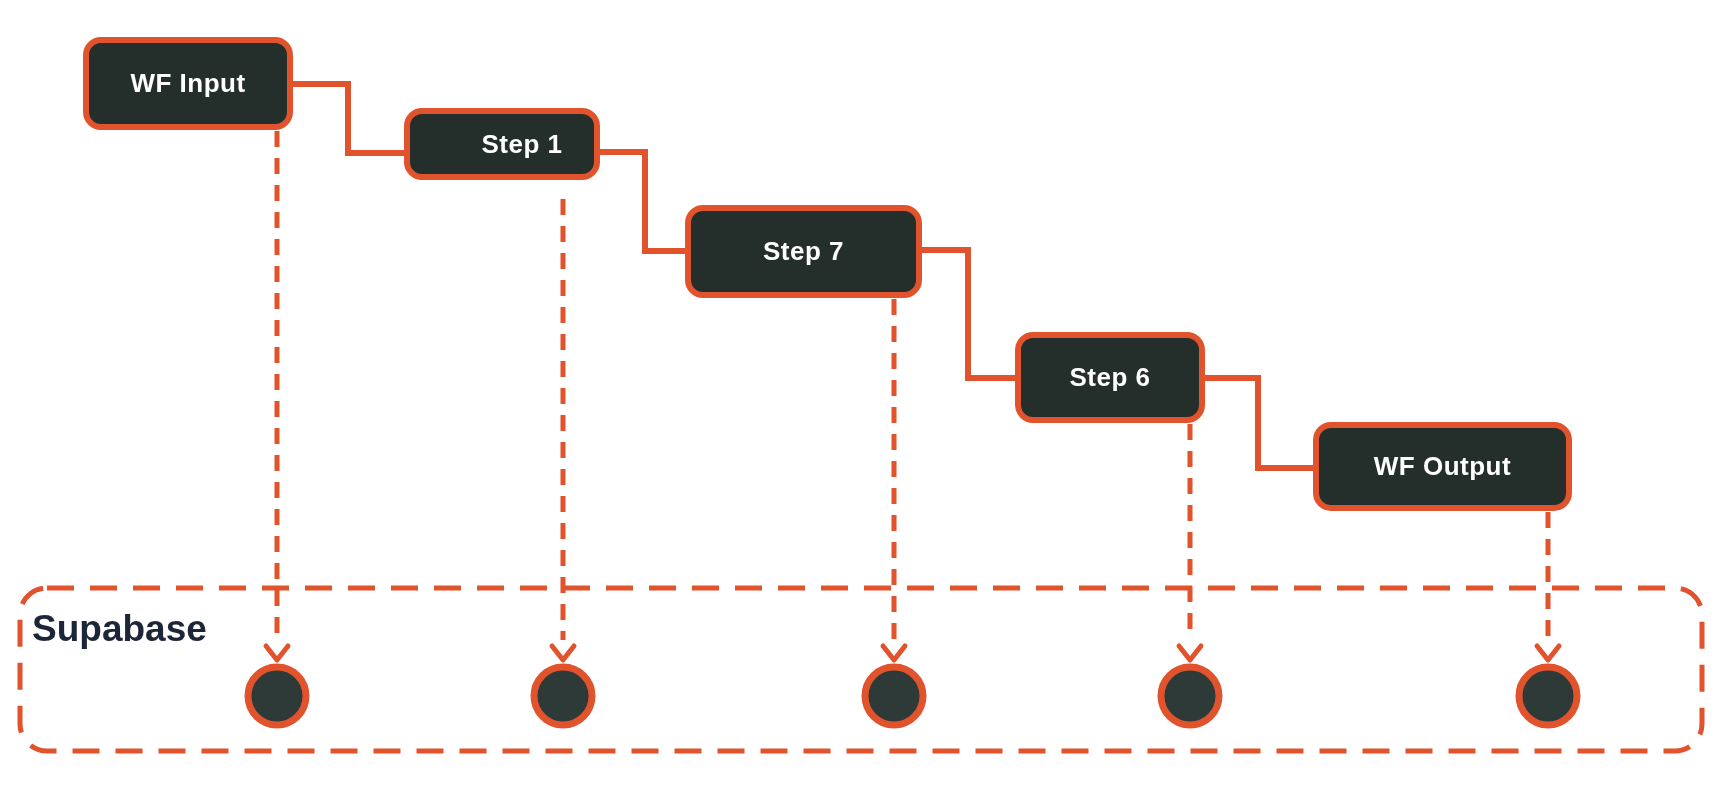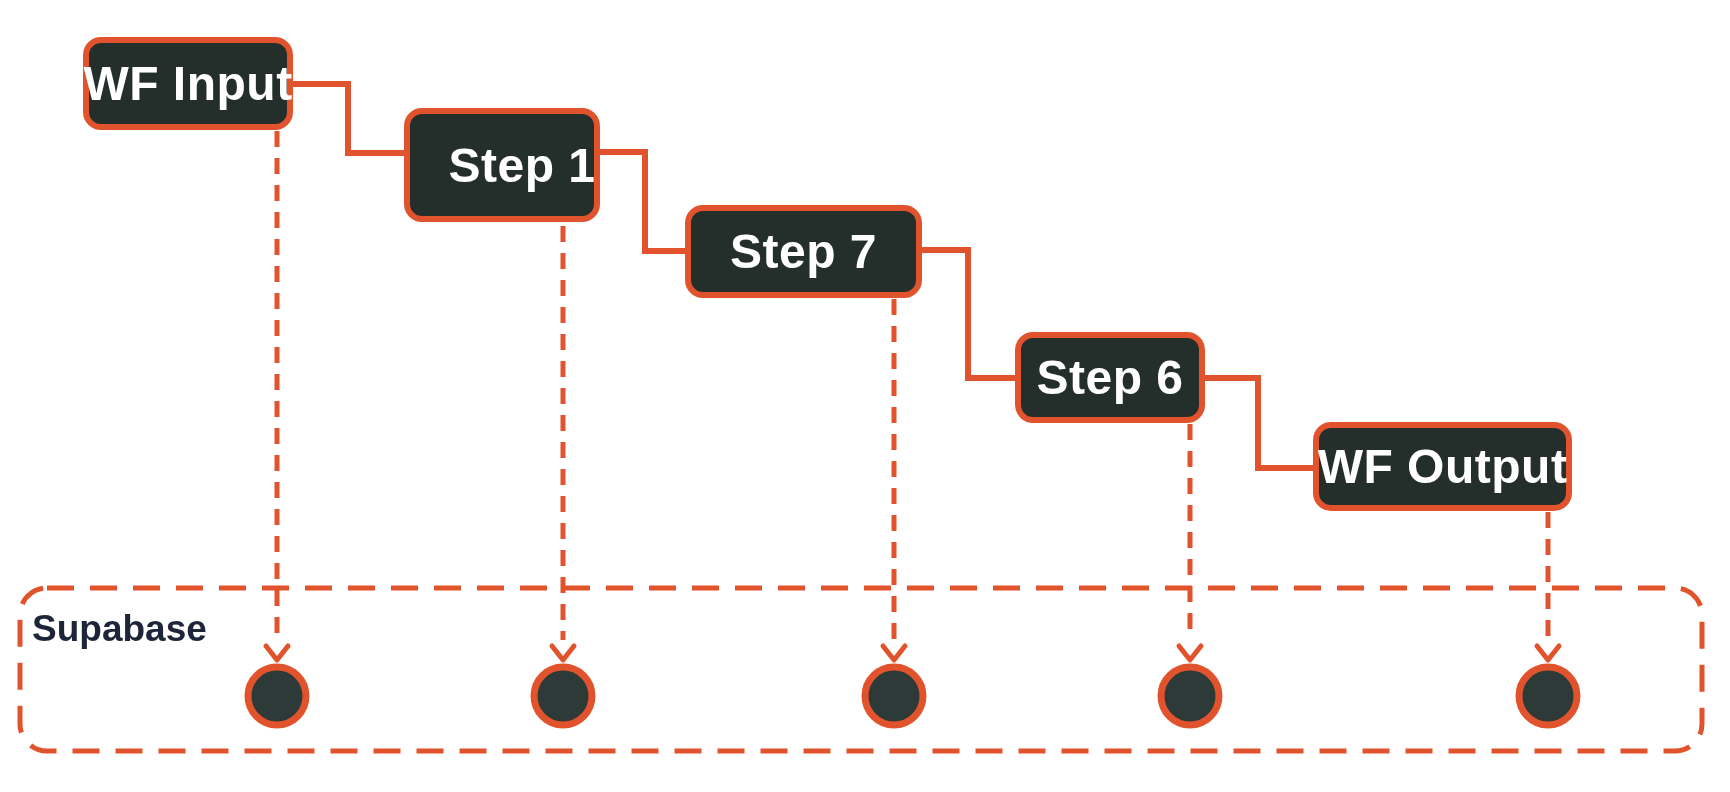--- a/index.html
+++ b/index.html
@@ -25,26 +25,26 @@
   .arrowhead{fill:none;stroke:var(--accent-orange,#E1532C);stroke-width:5;stroke-linecap:round;stroke-linejoin:round;}
   .dbdot{fill:var(--db-dot-fill,#2E3A37);stroke:var(--accent-orange,#E1532C);stroke-width:7;}
   .supabox{fill:none;stroke:var(--accent-orange,#E1532C);stroke-width:5;stroke-dasharray:27 16;}
   .node{
     position:absolute;
     background:var(--node-fill,#242E2B);
     border:6px solid var(--accent-orange,#E1532C);
     border-radius:18px;
     display:flex;align-items:center;justify-content:center;
     color:var(--node-text,#fff);
-    font-size:48px;font-weight:700;
+    font-size:26px;font-weight:700;
     letter-spacing:0.5px;
     white-space:nowrap;
   }
   #node-wf-input  {left:83px;  top:37px;  width:210px; height:93px;}
-  #node-step-1    {left:404px; top:108px; width:196px; height:114px;padding-left:40px;}
+  #node-step-1    {left:404px; top:108px; width:196px; height:72px;padding-left:40px;}
   #node-step-2    {left:685px; top:205px; width:237px; height:93px;}
   #node-step-3    {left:1015px;top:332px; width:190px; height:91px;}
   #node-wf-output {left:1313px;top:422px; width:259px; height:89px;}
   #supabase-label{
     position:absolute;left:32px;top:608px;
     color:var(--container-label,#1D2638);
     font-size:37px;font-weight:700;
   }
 </style>
 </head>

